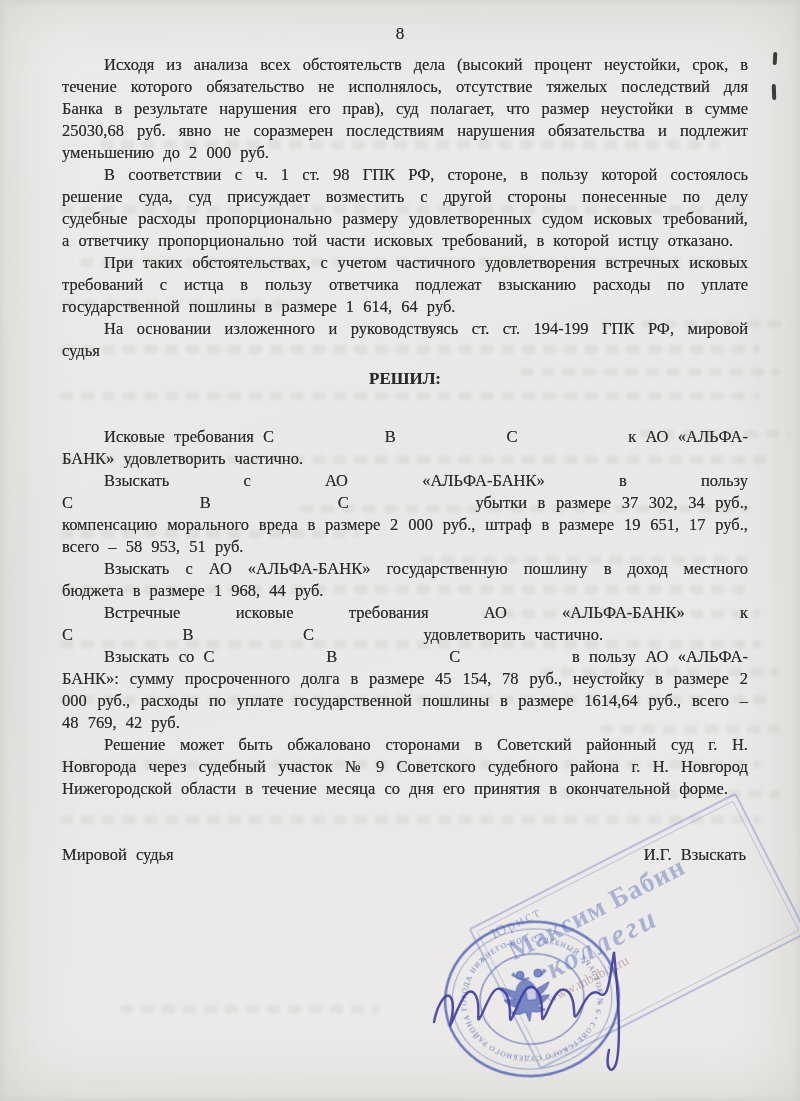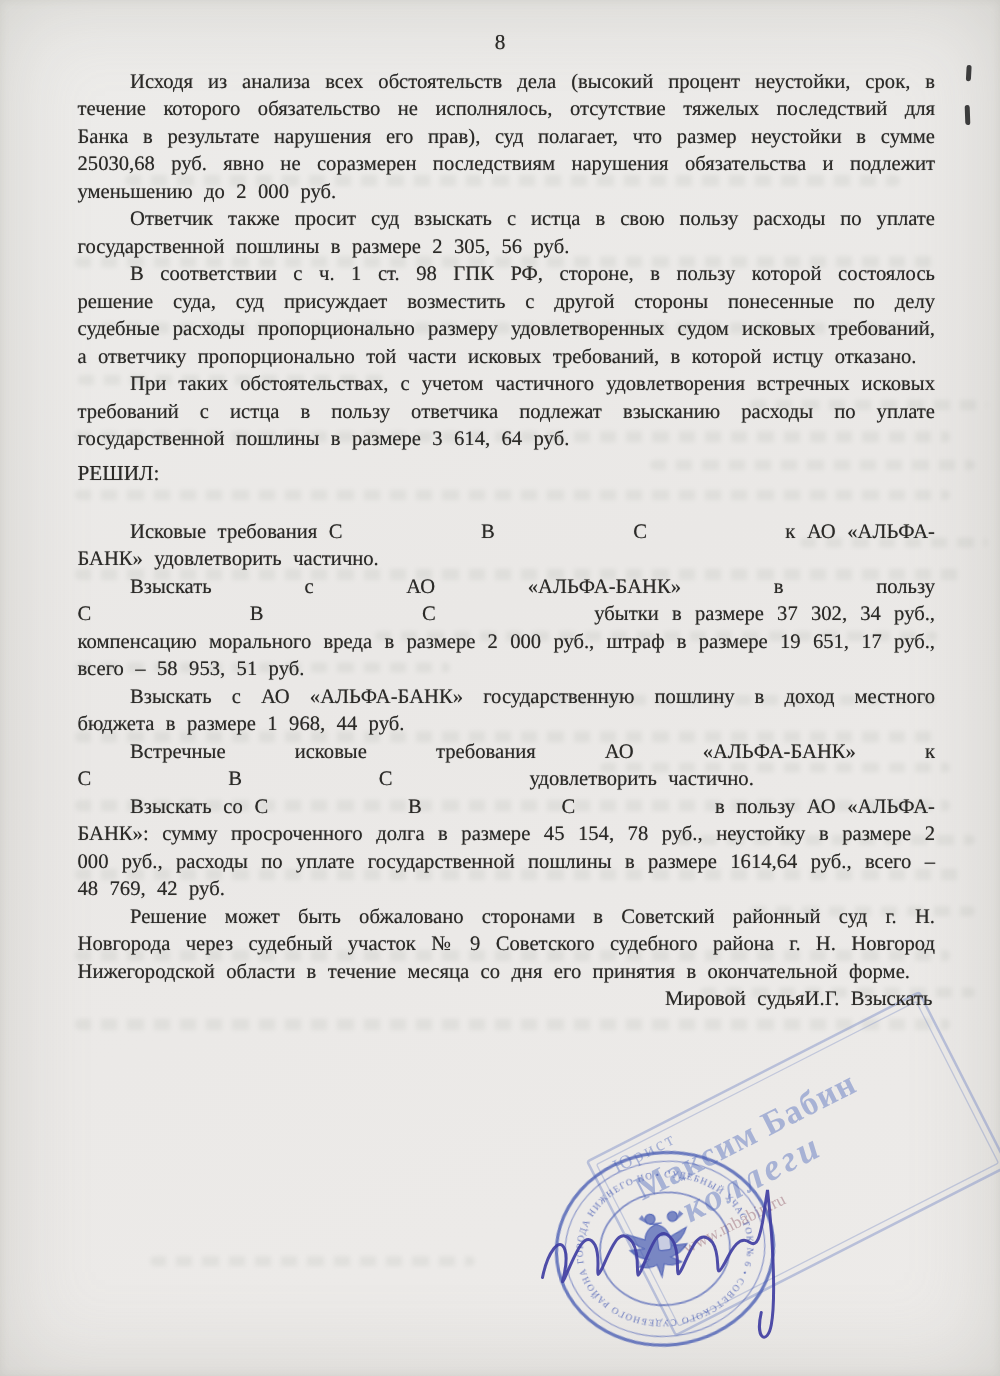--- a/index.html
+++ b/index.html
@@ -24,27 +24,28 @@
     position:relative;z-index:3;
     margin:10px 52px 0 62px;
     font-size:16.5px;
     line-height:22px;
     text-align:justify;
     word-spacing:5px;
     text-shadow:0 0 .6px rgba(40,40,40,.6);
   }
   .content p{margin:0;text-indent:42px;}
   .resolution{
-    margin:6px 0 24px 0;
+    margin:6px 0 36px 0;
+    text-align:center;
     font-size:17px;
-    font-weight:normal;
+    font-weight:bold;
   }
   .sig-row{
-    display:flex;justify-content:flex-end;
-    padding-right:2px;
+    display:flex;justify-content:space-between;
+    margin-top:44px;padding-right:2px;
     font-size:16.5px;
   }
   
   .bind-mark{position:absolute;width:4px;background:#3c3c3c;border-radius:2px;z-index:3;}
   .bind-mark.m1{left:773px;top:52px;height:13px;transform:rotate(3deg);}
   .bind-mark.m2{left:772px;top:84px;height:16px;transform:rotate(-2deg);}
   
   .noise{position:absolute;inset:0;z-index:1;pointer-events:none;}
   .noise div{
     position:absolute;
@@ -107,23 +108,23 @@
     <div style="left:120px;top:1005px;width:260px;height:8px"></div>
   </div>
 
   <div class="bind-mark m1"></div>
   <div class="bind-mark m2"></div>
 
   <div class="page-number">8</div>
 
   <div class="content">
     <p>Исходя из анализа всех обстоятельств дела (высокий процент неустойки, срок, в течение которого обязательство не исполнялось, отсутствие тяжелых последствий для Банка в результате нарушения его прав), суд полагает, что размер неустойки в сумме 25030,68 руб. явно не соразмерен последствиям нарушения обязательства и подлежит уменьшению до 2 000 руб.</p>
-    <p>Ответчик также просит суд взыскать с истца в свою пользу расходы по уплате государственной пошлины в размере 2 305, 56 руб.</p>
     <p>В соответствии с ч. 1 ст. 98 ГПК РФ, стороне, в пользу которой состоялось решение суда, суд присуждает возместить с другой стороны понесенные по делу судебные расходы пропорционально размеру удовлетворенных судом исковых требований, а ответчику пропорционально той части исковых требований, в которой истцу отказано.</p>
-    <p>При таких обстоятельствах, с учетом частичного удовлетворения встречных исковых требований с истца в пользу ответчика подлежат взысканию расходы по уплате государственной пошлины в размере 3 614, 64 руб.</p>
+    <p>При таких обстоятельствах, с учетом частичного удовлетворения встречных исковых требований с истца в пользу ответчика подлежат взысканию расходы по уплате государственной пошлины в размере 1 614, 64 руб.</p>
+    <p>На основании изложенного и руководствуясь ст. ст. 194-199 ГПК РФ, мировой судья</p>
 
     <h3 class="resolution">РЕШИЛ:</h3>
 
     <p>Исковые требования С&nbsp;&nbsp;&nbsp;&nbsp;&nbsp;&nbsp;&nbsp;&nbsp;&nbsp;&nbsp;&nbsp;&nbsp;В&nbsp;&nbsp;&nbsp;&nbsp;&nbsp;&nbsp;&nbsp;&nbsp;&nbsp;&nbsp;&nbsp;&nbsp;С&nbsp;&nbsp;&nbsp;&nbsp;&nbsp;&nbsp;&nbsp;&nbsp;&nbsp;&nbsp;&nbsp;&nbsp;к АО «АЛЬФА-БАНК» удовлетворить частично.</p>
     <p>Взыскать с АО «АЛЬФА-БАНК» в пользу С&nbsp;&nbsp;&nbsp;&nbsp;&nbsp;&nbsp;&nbsp;&nbsp;&nbsp;&nbsp;&nbsp;&nbsp;В&nbsp;&nbsp;&nbsp;&nbsp;&nbsp;&nbsp;&nbsp;&nbsp;&nbsp;&nbsp;&nbsp;&nbsp;С&nbsp;&nbsp;&nbsp;&nbsp;&nbsp;&nbsp;&nbsp;&nbsp;&nbsp;&nbsp;&nbsp;&nbsp;убытки в размере 37 302, 34 руб., компенсацию морального вреда в размере 2 000 руб., штраф в размере 19 651, 17 руб., всего – 58 953, 51 руб.</p>
     <p>Взыскать с АО «АЛЬФА-БАНК» государственную пошлину в доход местного бюджета в размере 1 968, 44 руб.</p>
     <p>Встречные исковые требования АО «АЛЬФА-БАНК» к С&nbsp;&nbsp;&nbsp;&nbsp;&nbsp;&nbsp;&nbsp;&nbsp;&nbsp;&nbsp;&nbsp;&nbsp;В&nbsp;&nbsp;&nbsp;&nbsp;&nbsp;&nbsp;&nbsp;&nbsp;&nbsp;&nbsp;&nbsp;&nbsp;С&nbsp;&nbsp;&nbsp;&nbsp;&nbsp;&nbsp;&nbsp;&nbsp;&nbsp;&nbsp;&nbsp;&nbsp;удовлетворить частично.</p>
     <p>Взыскать со С&nbsp;&nbsp;&nbsp;&nbsp;&nbsp;&nbsp;&nbsp;&nbsp;&nbsp;&nbsp;&nbsp;&nbsp;В&nbsp;&nbsp;&nbsp;&nbsp;&nbsp;&nbsp;&nbsp;&nbsp;&nbsp;&nbsp;&nbsp;&nbsp;С&nbsp;&nbsp;&nbsp;&nbsp;&nbsp;&nbsp;&nbsp;&nbsp;&nbsp;&nbsp;&nbsp;&nbsp;в пользу АО «АЛЬФА-БАНК»: сумму просроченного долга в размере 45 154, 78 руб., неустойку в размере 2 000 руб., расходы по уплате государственной пошлины в размере 1614,64 руб., всего – 48 769, 42 руб.</p>
     <p>Решение может быть обжаловано сторонами в Советский районный суд г. Н. Новгорода через судебный участок № 9 Советского судебного района г. Н. Новгород Нижегородской области в течение месяца со дня его принятия в окончательной форме.</p>
 

